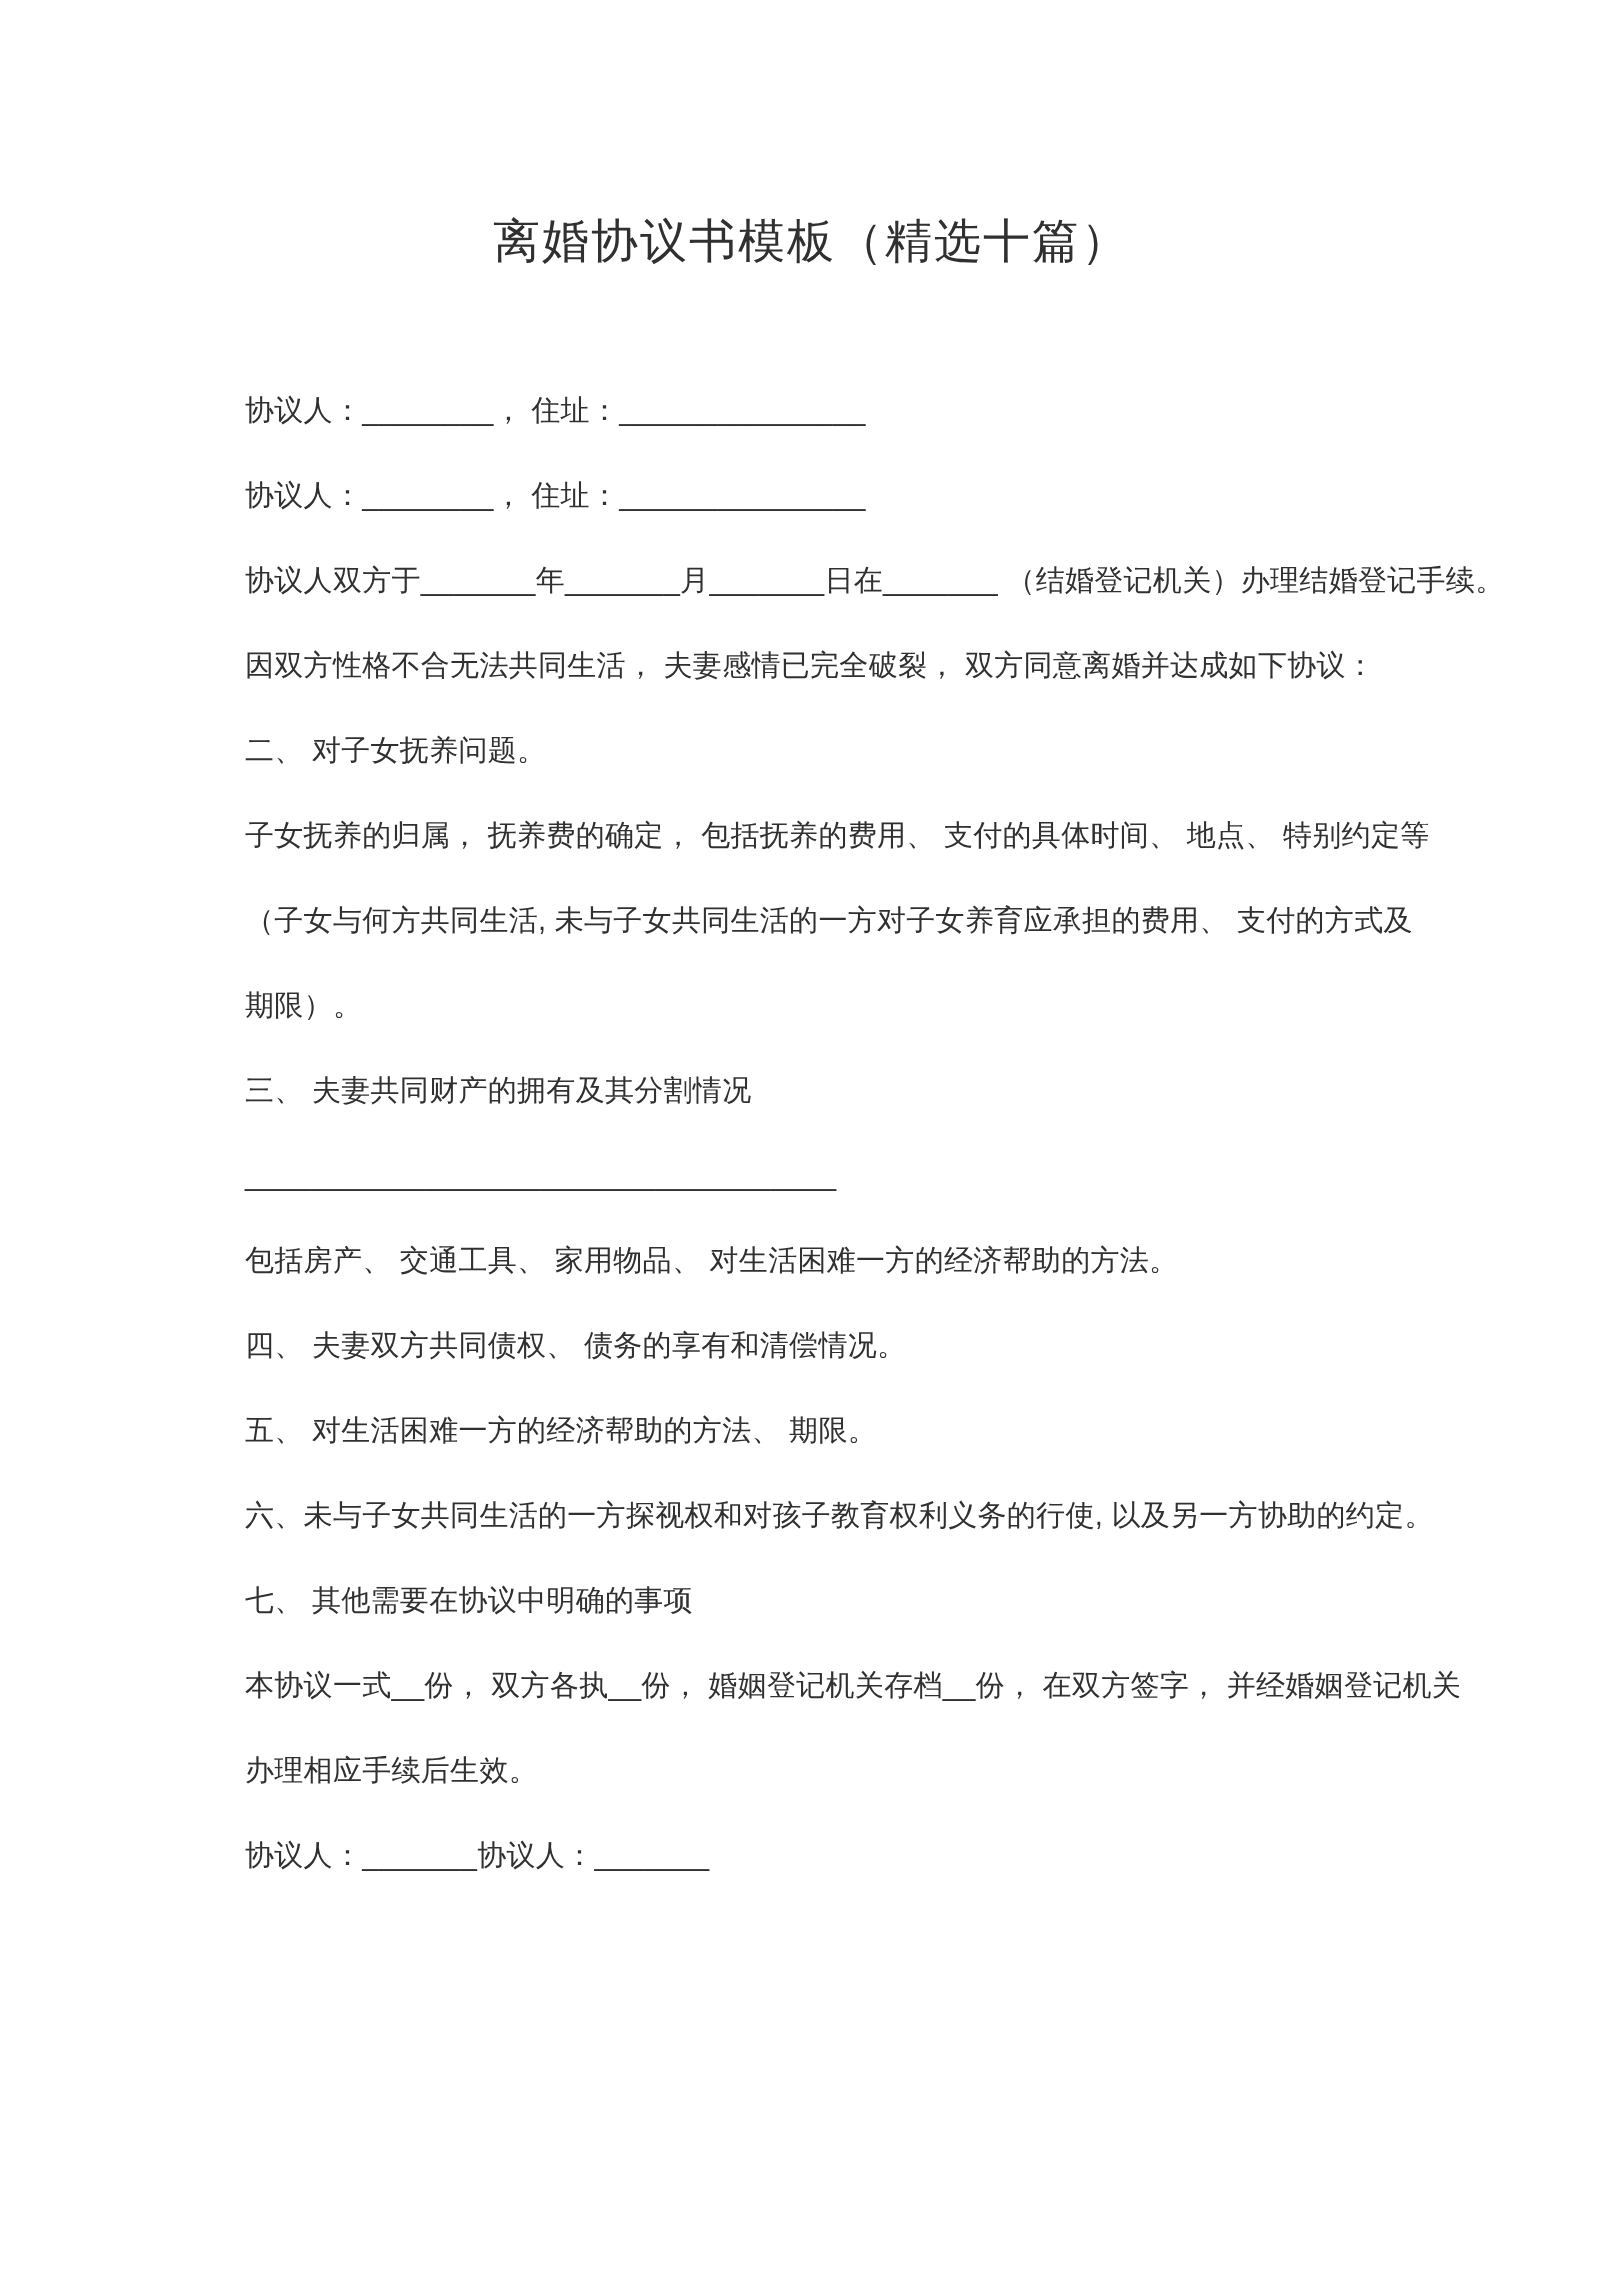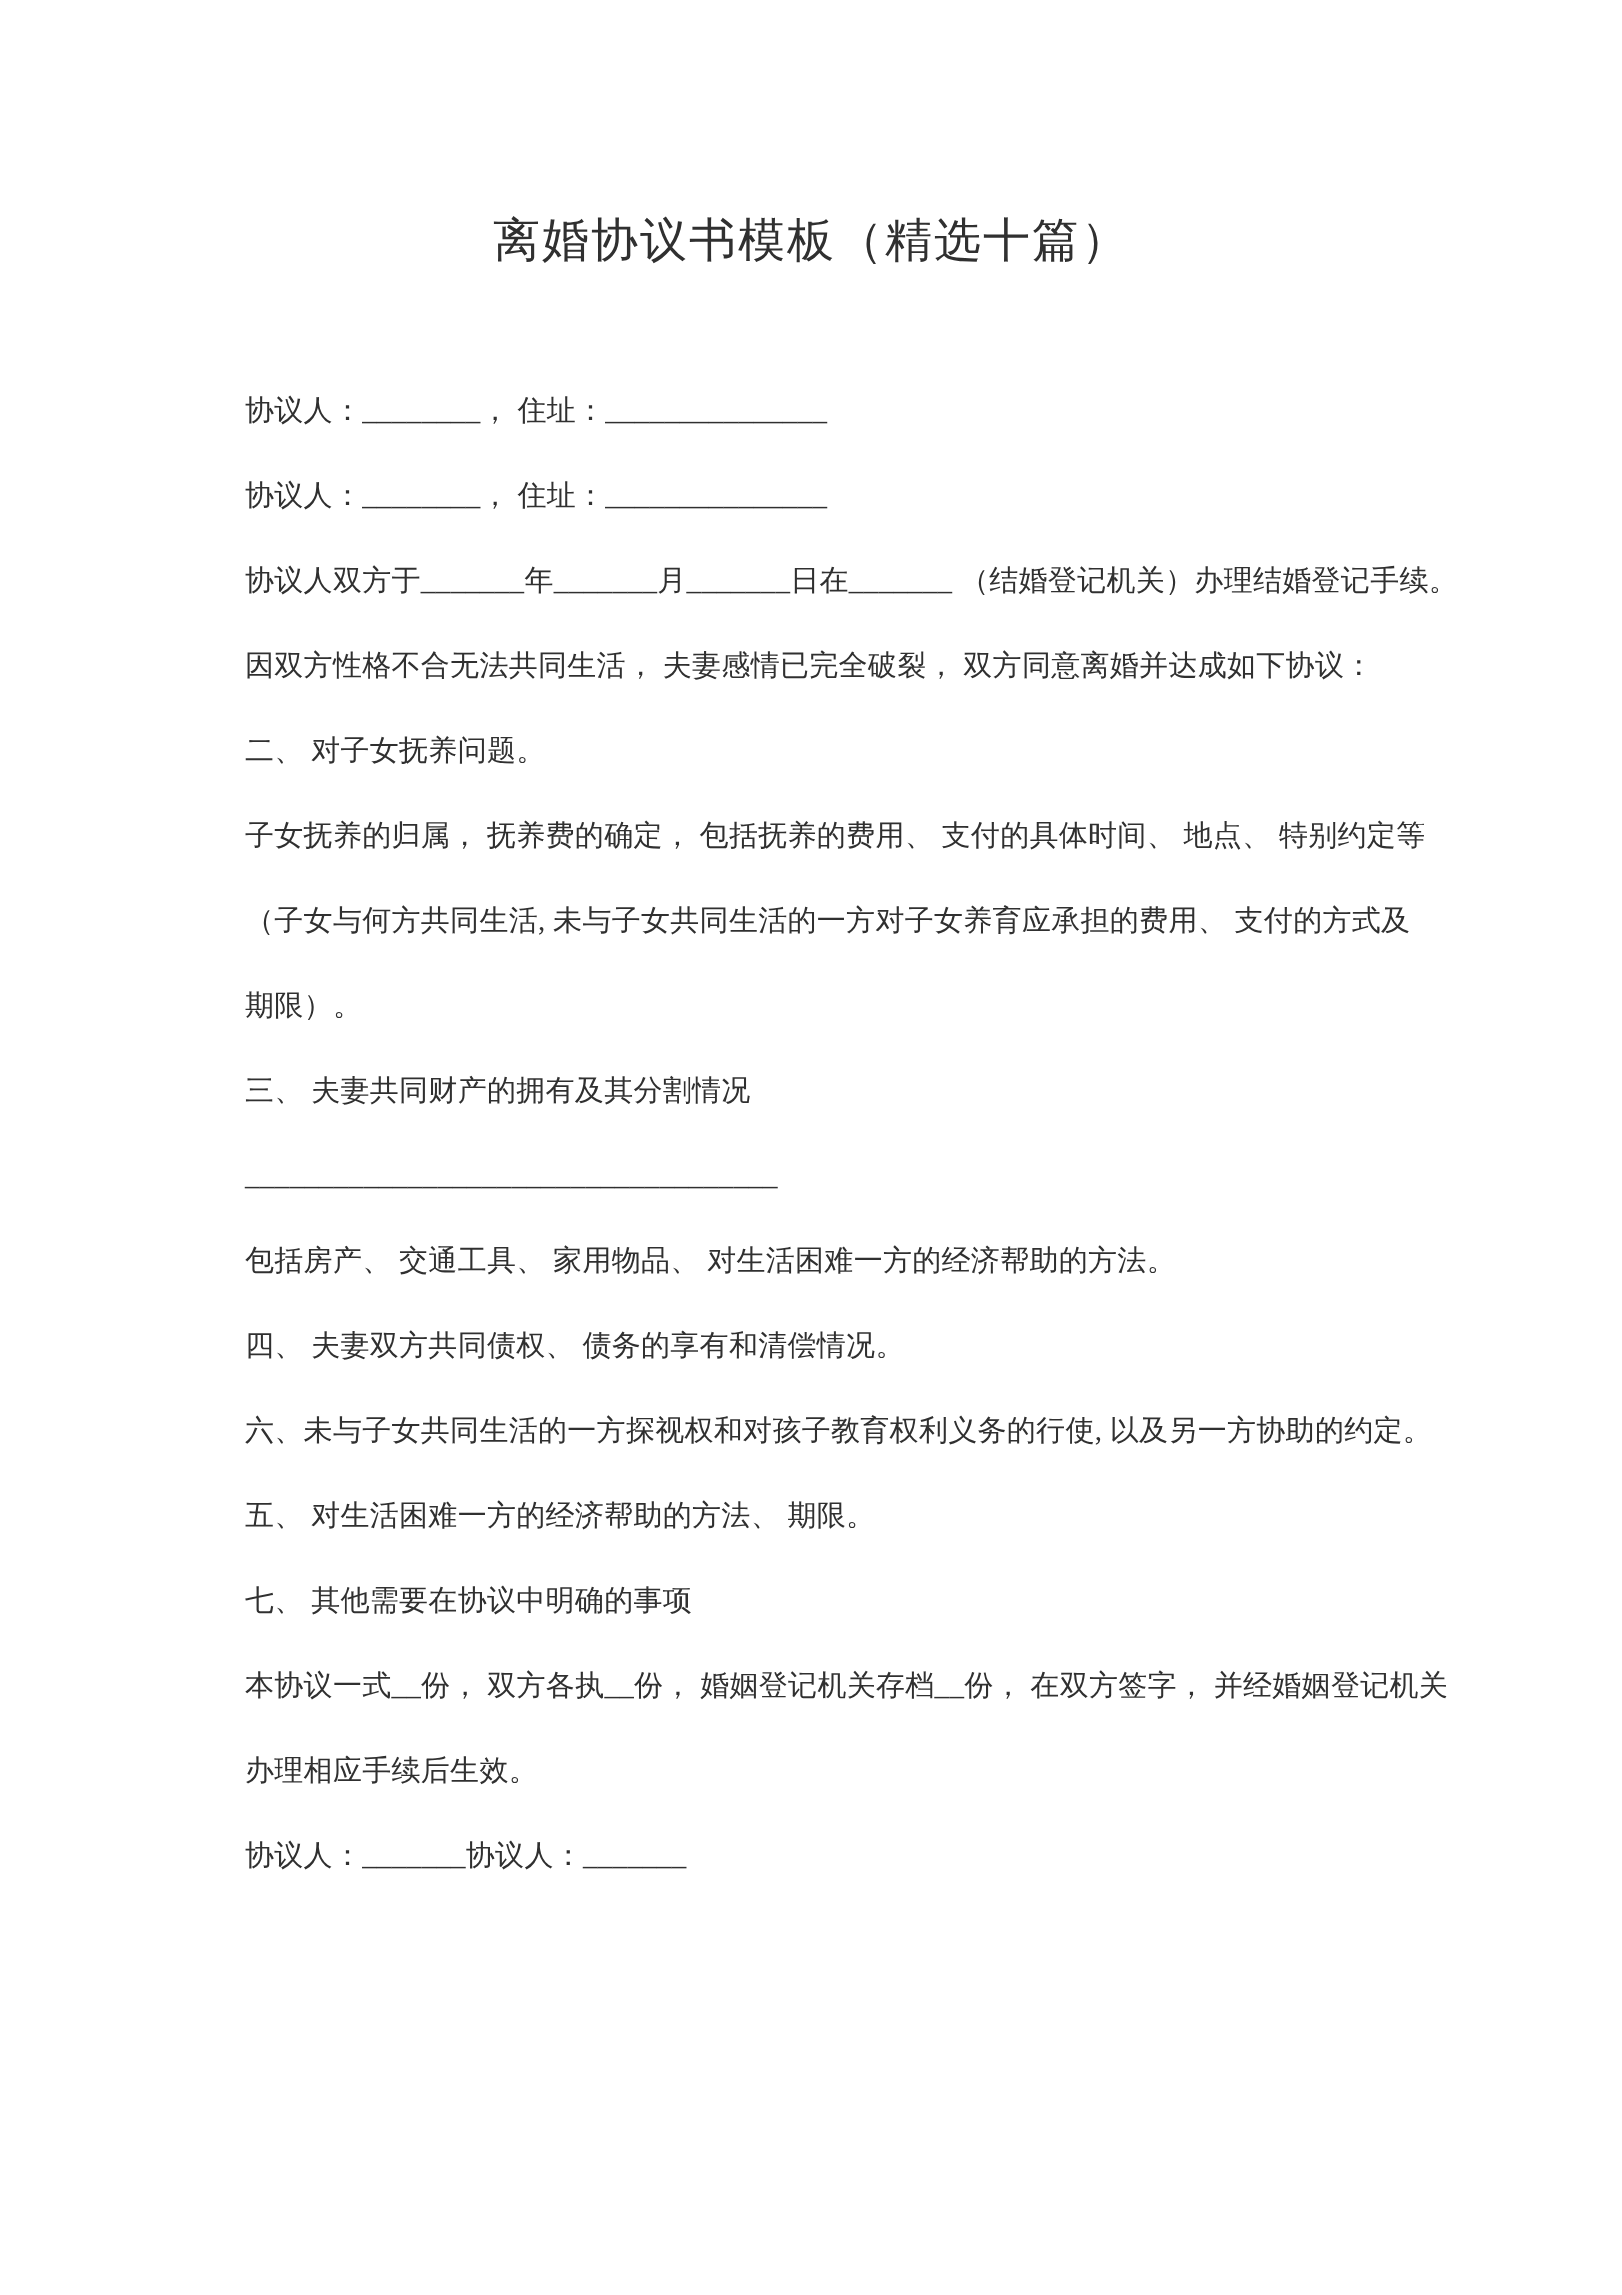--- a/index.html
+++ b/index.html
@@ -6,21 +6,21 @@
     margin: 0;
     padding: 0;
     background: #ffffff;
   }
   .page {
     position: relative;
     width: 1623px;
     height: 2295px;
     background: #ffffff;
     overflow: hidden;
-    font-family: Liberation Serif, serif;
+    font-family: Liberation Sans, sans-serif;
     color: #303030;
   }
   .doc-title {
     position: absolute;
     top: 208px;
     left: 0;
     right: 0;
     height: 65px;
     line-height: 65px;
     text-align: center;
@@ -57,22 +57,22 @@
     <div class="line">协议人双方于_______年_______月_______日在_______ （结婚登记机关）办理结婚登记手续。</div>
     <div class="line">因双方性格不合无法共同生活， 夫妻感情已完全破裂， 双方同意离婚并达成如下协议：</div>
     <div class="line">二、 对子女抚养问题。</div>
     <div class="line">子女抚养的归属， 抚养费的确定， 包括抚养的费用、 支付的具体时间、 地点、 特别约定等</div>
     <div class="line">（子女与何方共同生活, 未与子女共同生活的一方对子女养育应承担的费用、 支付的方式及</div>
     <div class="line">期限）。</div>
     <div class="line">三、 夫妻共同财产的拥有及其分割情况</div>
     <div class="line">____________________________________</div>
     <div class="line">包括房产、 交通工具、 家用物品、 对生活困难一方的经济帮助的方法。</div>
     <div class="line">四、 夫妻双方共同债权、 债务的享有和清偿情况。</div>
+    <div class="line">五、 对生活困难一方的经济帮助的方法、 期限。</div>
     <div class="line">六、未与子女共同生活的一方探视权和对孩子教育权利义务的行使, 以及另一方协助的约定。</div>
-    <div class="line">五、 对生活困难一方的经济帮助的方法、 期限。</div>
     <div class="line">七、 其他需要在协议中明确的事项</div>
     <div class="line">本协议一式__份， 双方各执__份， 婚姻登记机关存档__份， 在双方签字， 并经婚姻登记机关</div>
     <div class="line">办理相应手续后生效。</div>
     <div class="line">协议人：_______协议人：_______</div>
   </div>
 
 </div>
 
 
 </body></html>

